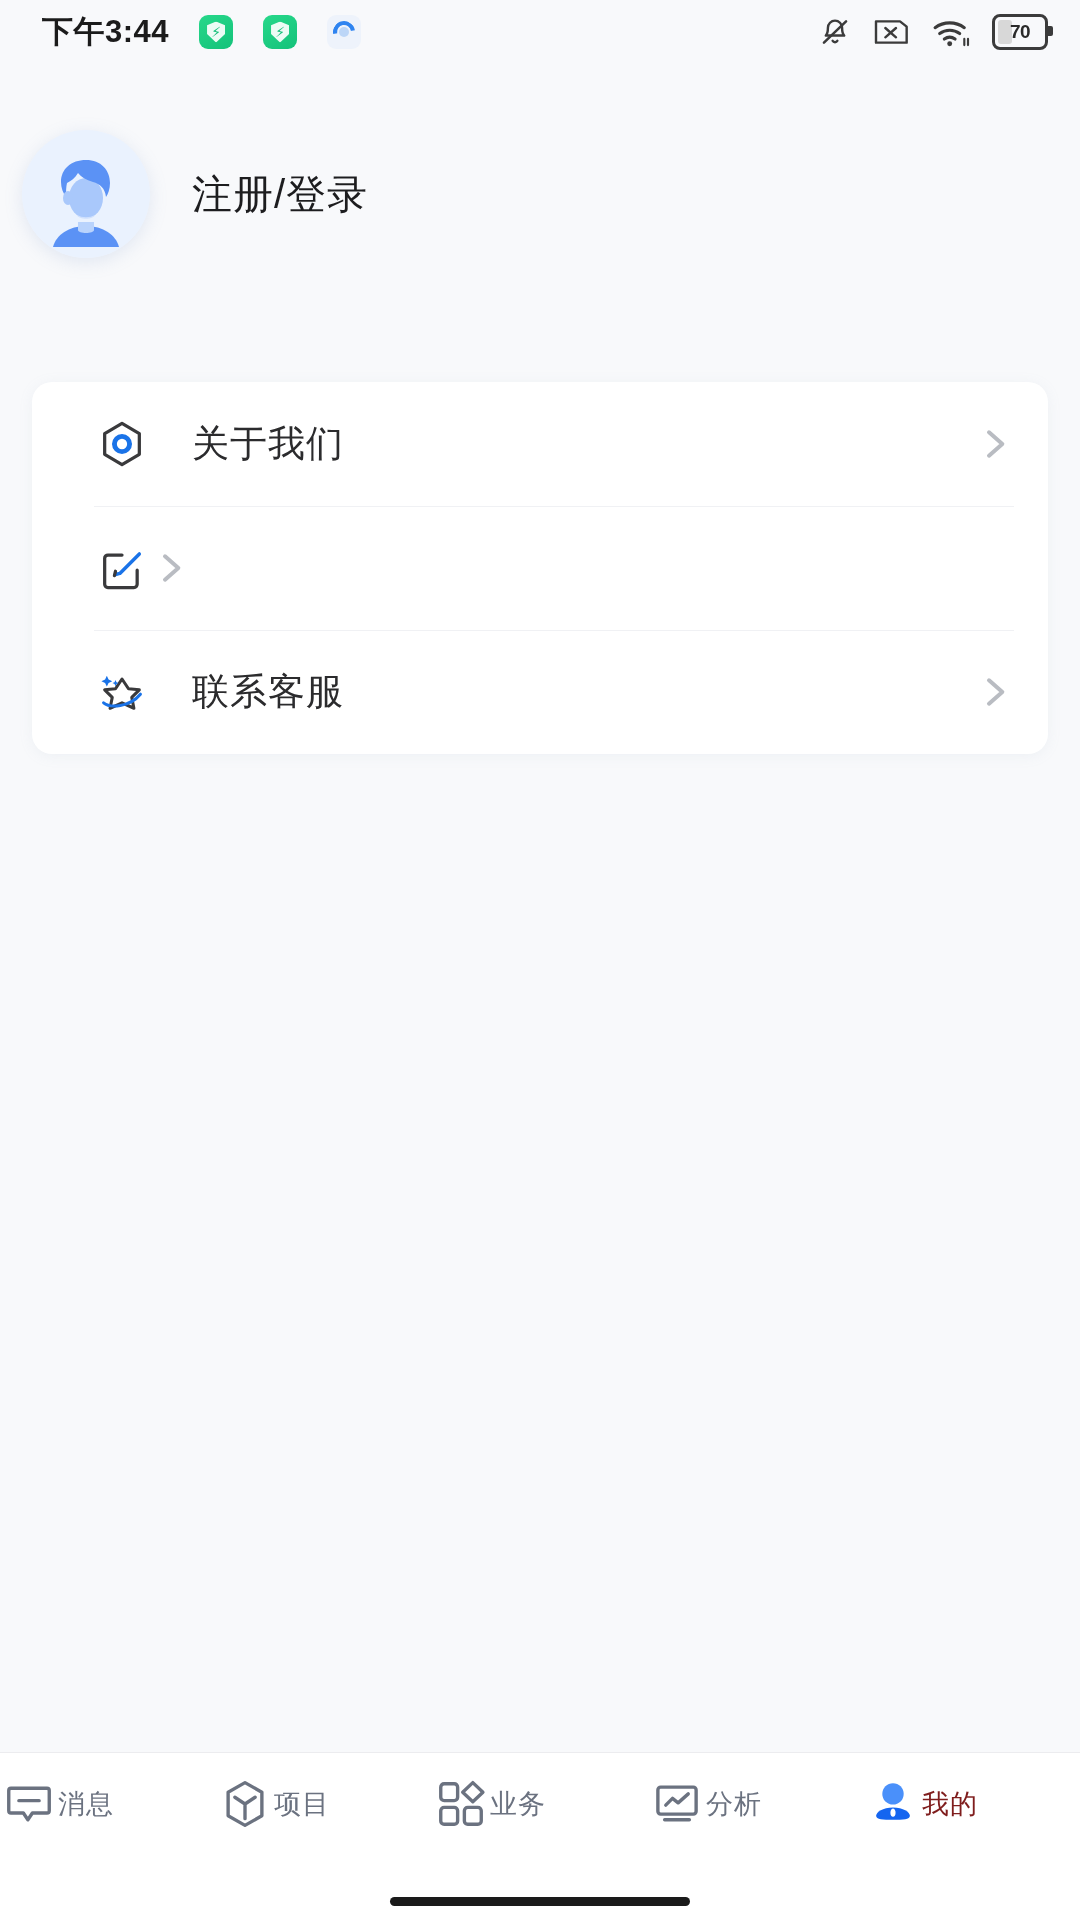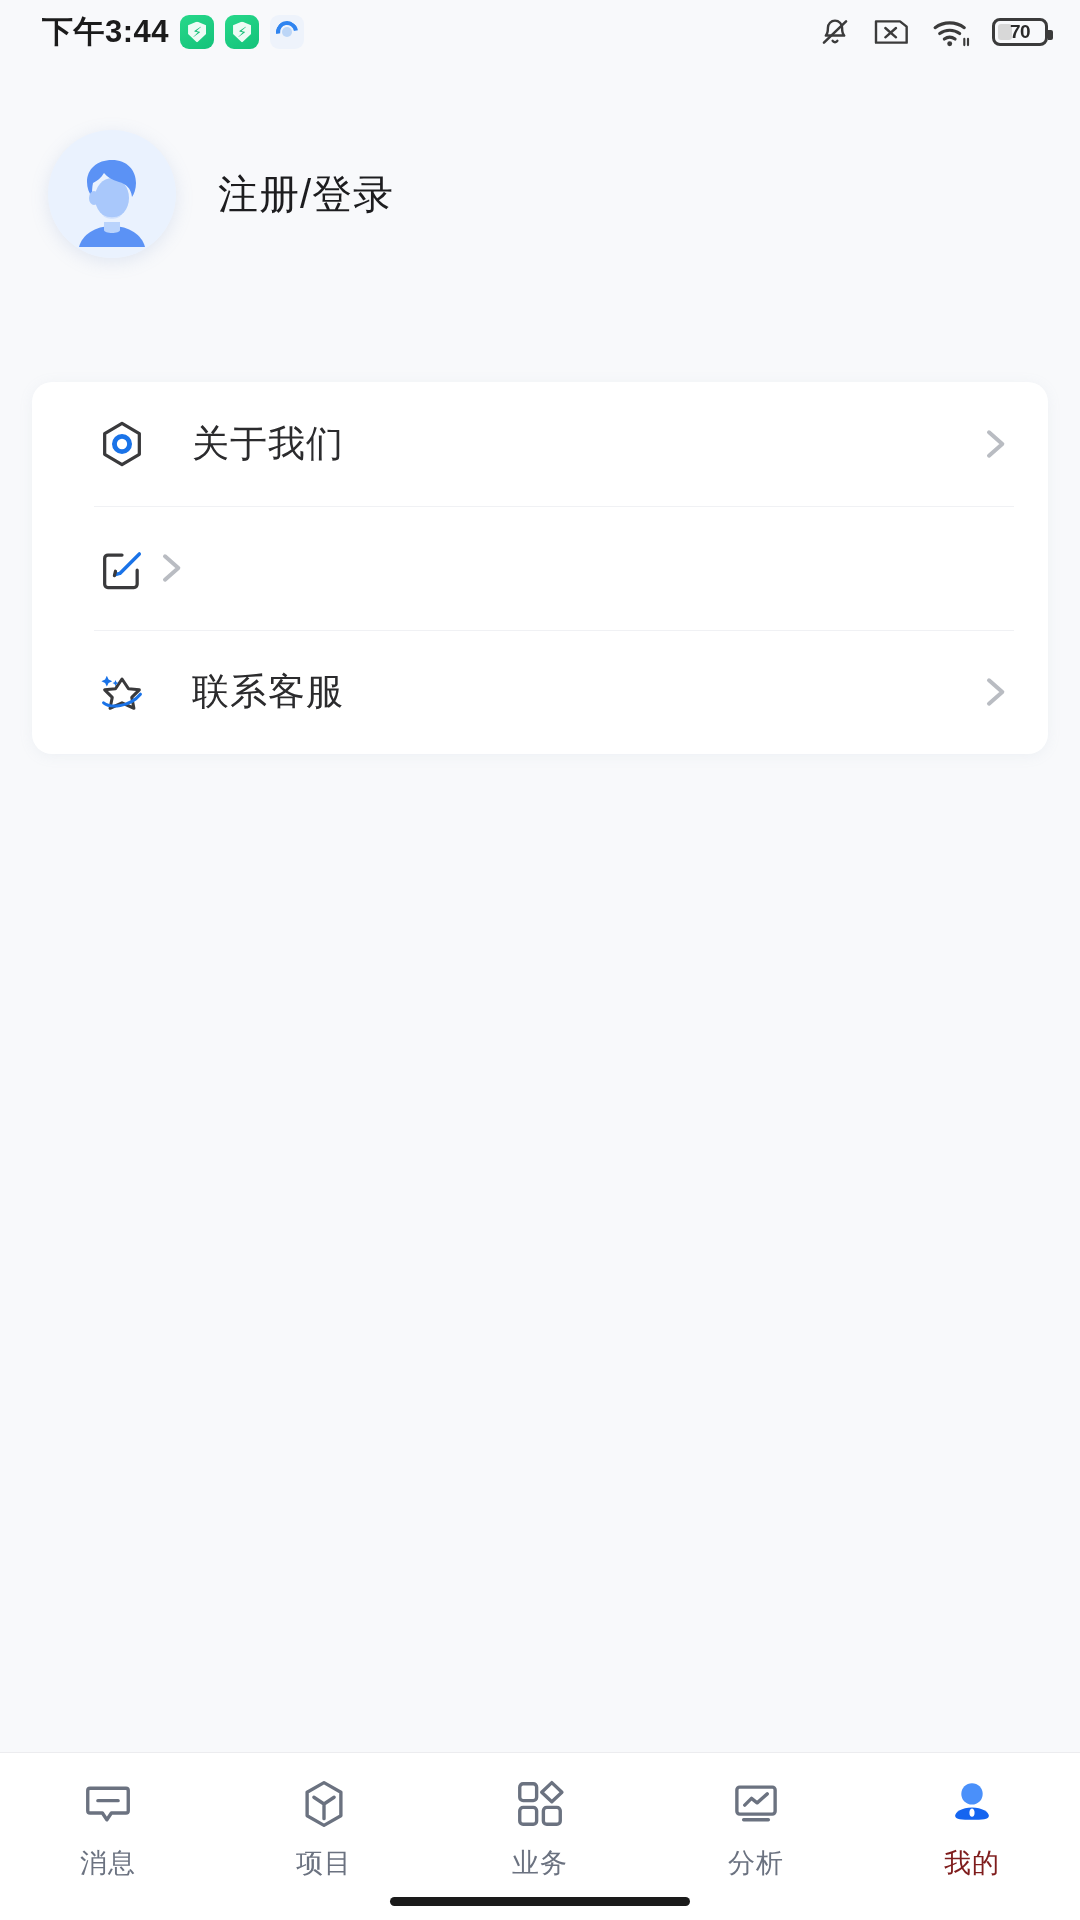--- a/index.html
+++ b/index.html
@@ -10,21 +10,21 @@
     overflow:hidden;
   }
   .phone { position:relative; width:1080px; height:1920px; background:#f8f9fb; }
 
   
   .statusbar {
     position:absolute; top:0; left:0; width:1080px; height:64px;
     display:flex; align-items:center; justify-content:space-between;
     padding:0 32px 0 42px;
   }
-  .sb-left { display:flex; align-items:center; gap:11px; }
+  .sb-left { display:flex; align-items:center; gap:30px; }
   .sb-time { font-size:31px; font-weight:700; color:#1b1b1b; letter-spacing:0.5px; }
   .sb-appicon { width:34px; height:34px; border-radius:9px; position:relative; display:block; }
   .sb-appicon.green { background:linear-gradient(150deg,#27d88a,#14c27a); }
   .sb-appicon .shield {
     position:absolute; left:50%; top:50%; transform:translate(-50%,-50%);
     width:18px; height:21px; background:#ffffff;
     clip-path:polygon(50% 0%,100% 18%,100% 60%,50% 100%,0% 60%,0% 18%);
     opacity:.92;
   }
   .sb-appicon .bolt {
@@ -38,37 +38,37 @@
     border:4px solid #2f84f0; border-right-color:transparent; border-bottom-color:transparent;
     transform:translate(-50%,-50%) rotate(35deg);
   }
   .sb-appicon.browser .dot {
     position:absolute; left:50%; top:50%; transform:translate(-50%,-50%);
     width:10px; height:10px; border-radius:50%; background:#bcd6f7;
   }
   .sb-right { display:flex; align-items:center; gap:20px; }
   .sb-icon { display:block; }
   .battery {
-    position:relative; width:56px; height:28px; border:3px solid #3b3b3b;
+    position:relative; width:56px; height:36px; border:3px solid #3b3b3b;
     border-radius:8px; display:flex; align-items:center; justify-content:center;
   }
   .battery::after {
     content:""; position:absolute; right:-8px; top:9px; width:5px; height:10px;
     background:#3b3b3b; border-radius:0 2px 2px 0;
   }
   .battery .fill {
     position:absolute; left:3px; top:3px; bottom:3px; width:14px;
     background:#d8d8d8; border-radius:3px;
   }
   .battery .pct { position:relative; font-size:19px; font-weight:700; color:#2b2b2b; letter-spacing:-0.5px; }
 
   
   .profile {
     position:absolute; top:130px; left:0; width:1080px;
-    display:flex; align-items:center; padding-left:48px;
+    display:flex; align-items:center; padding-left:22px;
   }
   .avatar-wrap {
     width:128px; height:128px; border-radius:50%;
     background:#eef3fd; position:relative; overflow:hidden;
     box-shadow:0 4px 18px rgba(120,150,200,0.18);
     flex:none;
   }
   .profile-name {
     margin-left:42px; font-size:40px; color:#1d1d1f; font-weight:400; letter-spacing:1px;
   }
@@ -91,21 +91,21 @@
   .row-icon { width:56px; height:56px; flex:none; display:flex; align-items:center; justify-content:center; }
   .row-label { margin-left:42px; font-size:37px; color:#2b2b2d; letter-spacing:1px; flex:1; }
   .chev { width:40px; height:40px; flex:none; }
 
   
   .tabbar {
     position:absolute; left:0; bottom:0; width:1080px; height:168px;
     background:#ffffff; border-top:1px solid #ececef;
     display:flex; align-items:flex-start; padding-top:22px;
   }
-  .tab { flex:1; display:flex; flex-direction:column; align-items:center; gap:12px; cursor:pointer; }
+  .tab { flex:1; display:flex; flex-direction:row; align-items:center; gap:0; cursor:pointer; }
   .tab-ico { width:58px; height:58px; display:flex; align-items:center; justify-content:center; }
   .tab-label { font-size:27px; color:#6b7280; letter-spacing:1px; }
   .tab.active .tab-label { color:#7f1d1d; }
   .home-ind {
     position:absolute; bottom:14px; left:50%; transform:translateX(-50%);
     width:300px; height:9px; border-radius:6px; background:#1a1a1a;
   }
 </style>
 </head>
 <body>

